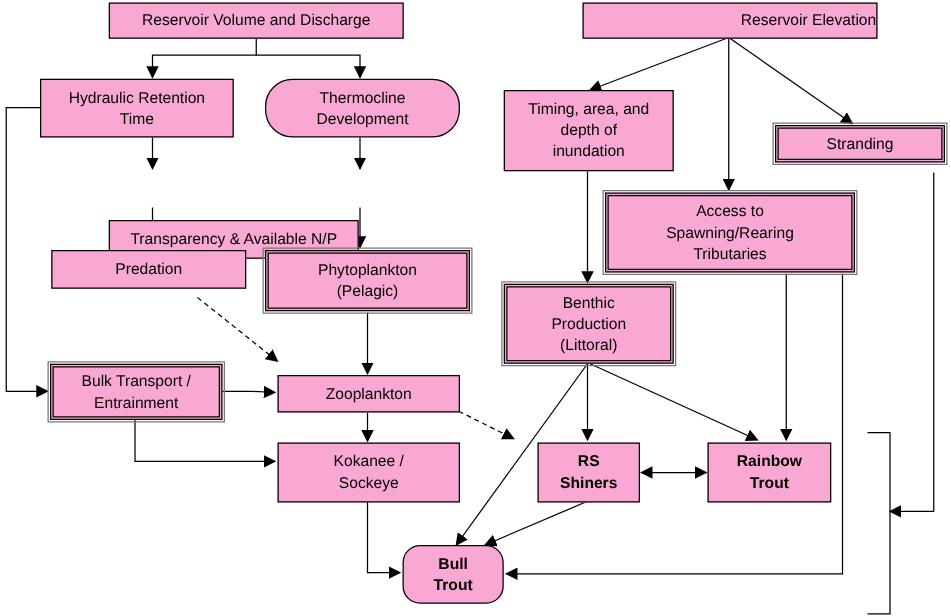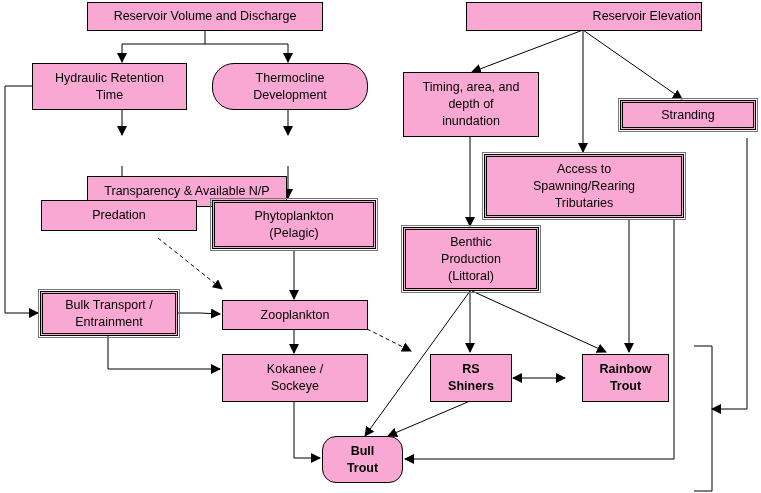--- a/index.html
+++ b/index.html
@@ -134,21 +134,21 @@
   </div>
 
 <div class="node" style="left:222px;top:354px;width:146px;height:48px;">
     <span>Kokanee /
 Sockeye</span>
   </div>
 <div class="node bold" style="left:430px;top:354px;width:82px;height:48px;">
     <span>RS
 Shiners</span>
   </div>
-<div class="node bold" style="left:566px;top:354px;width:87px;height:48px;margin-left:16px;">
+<div class="node bold" style="left:566px;top:354px;width:99px;height:48px;">
     <span>Rainbow
 Trout</span>
   </div>
 
 <div class="node bold" style="left:322px;top:436px;width:81px;height:47px;border-radius:14px;">
     <span>Bull
 Trout</span>
   </div>
 
 </body></html>

